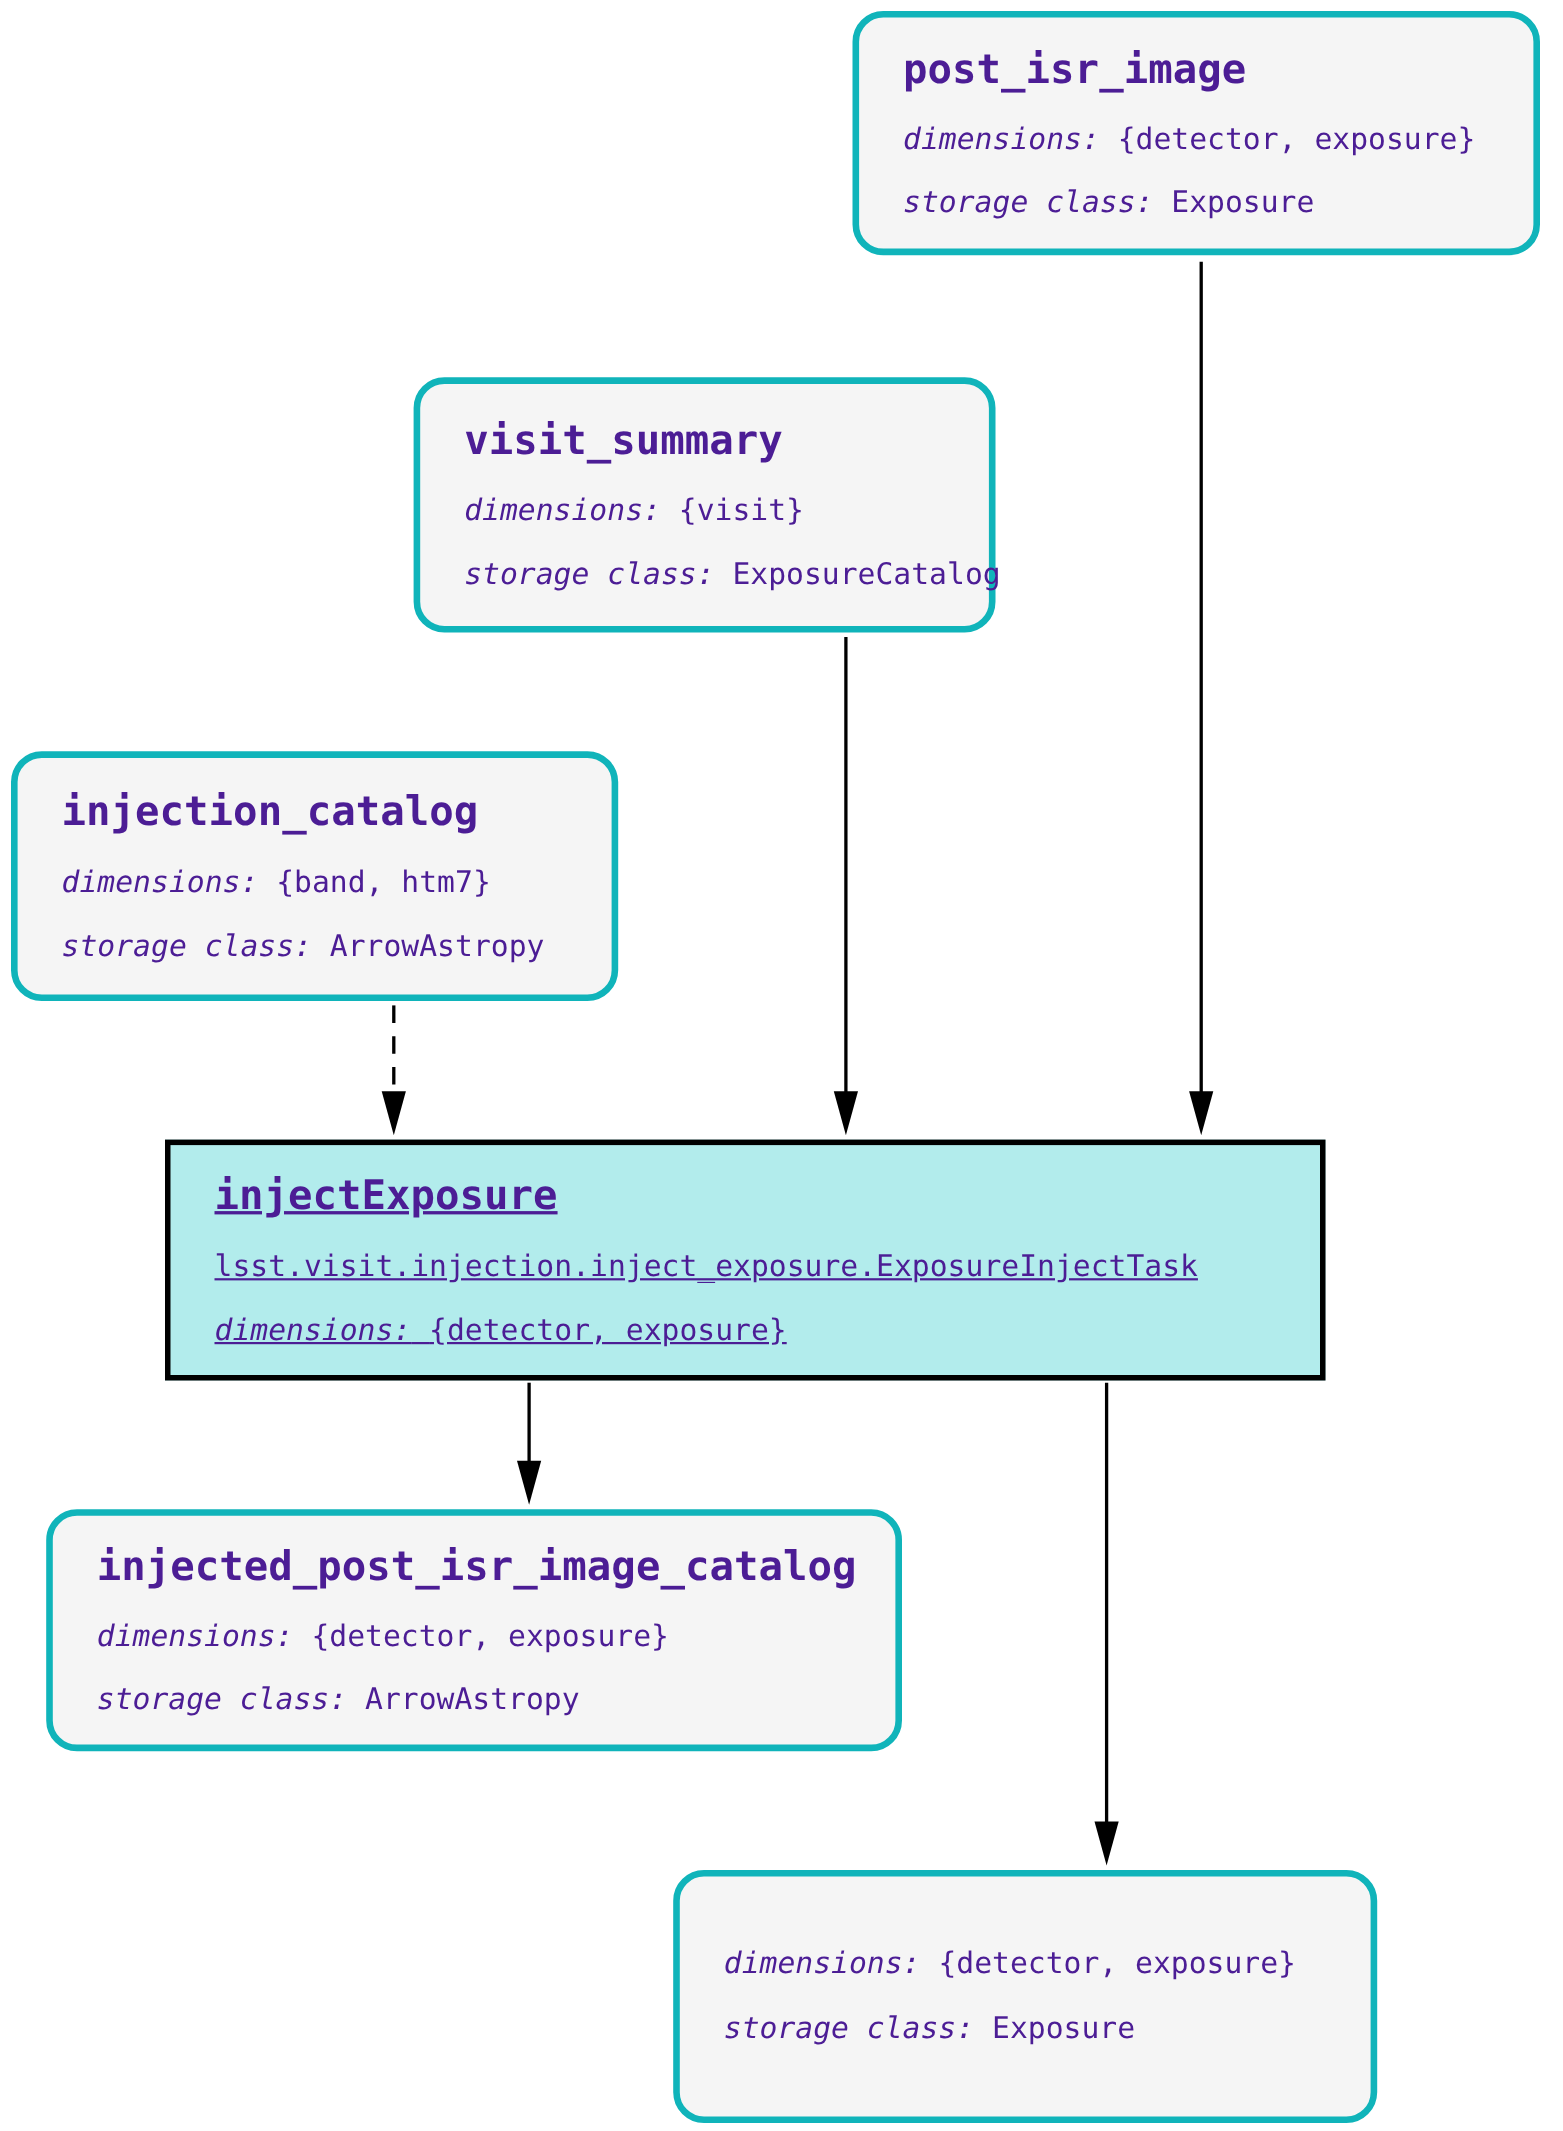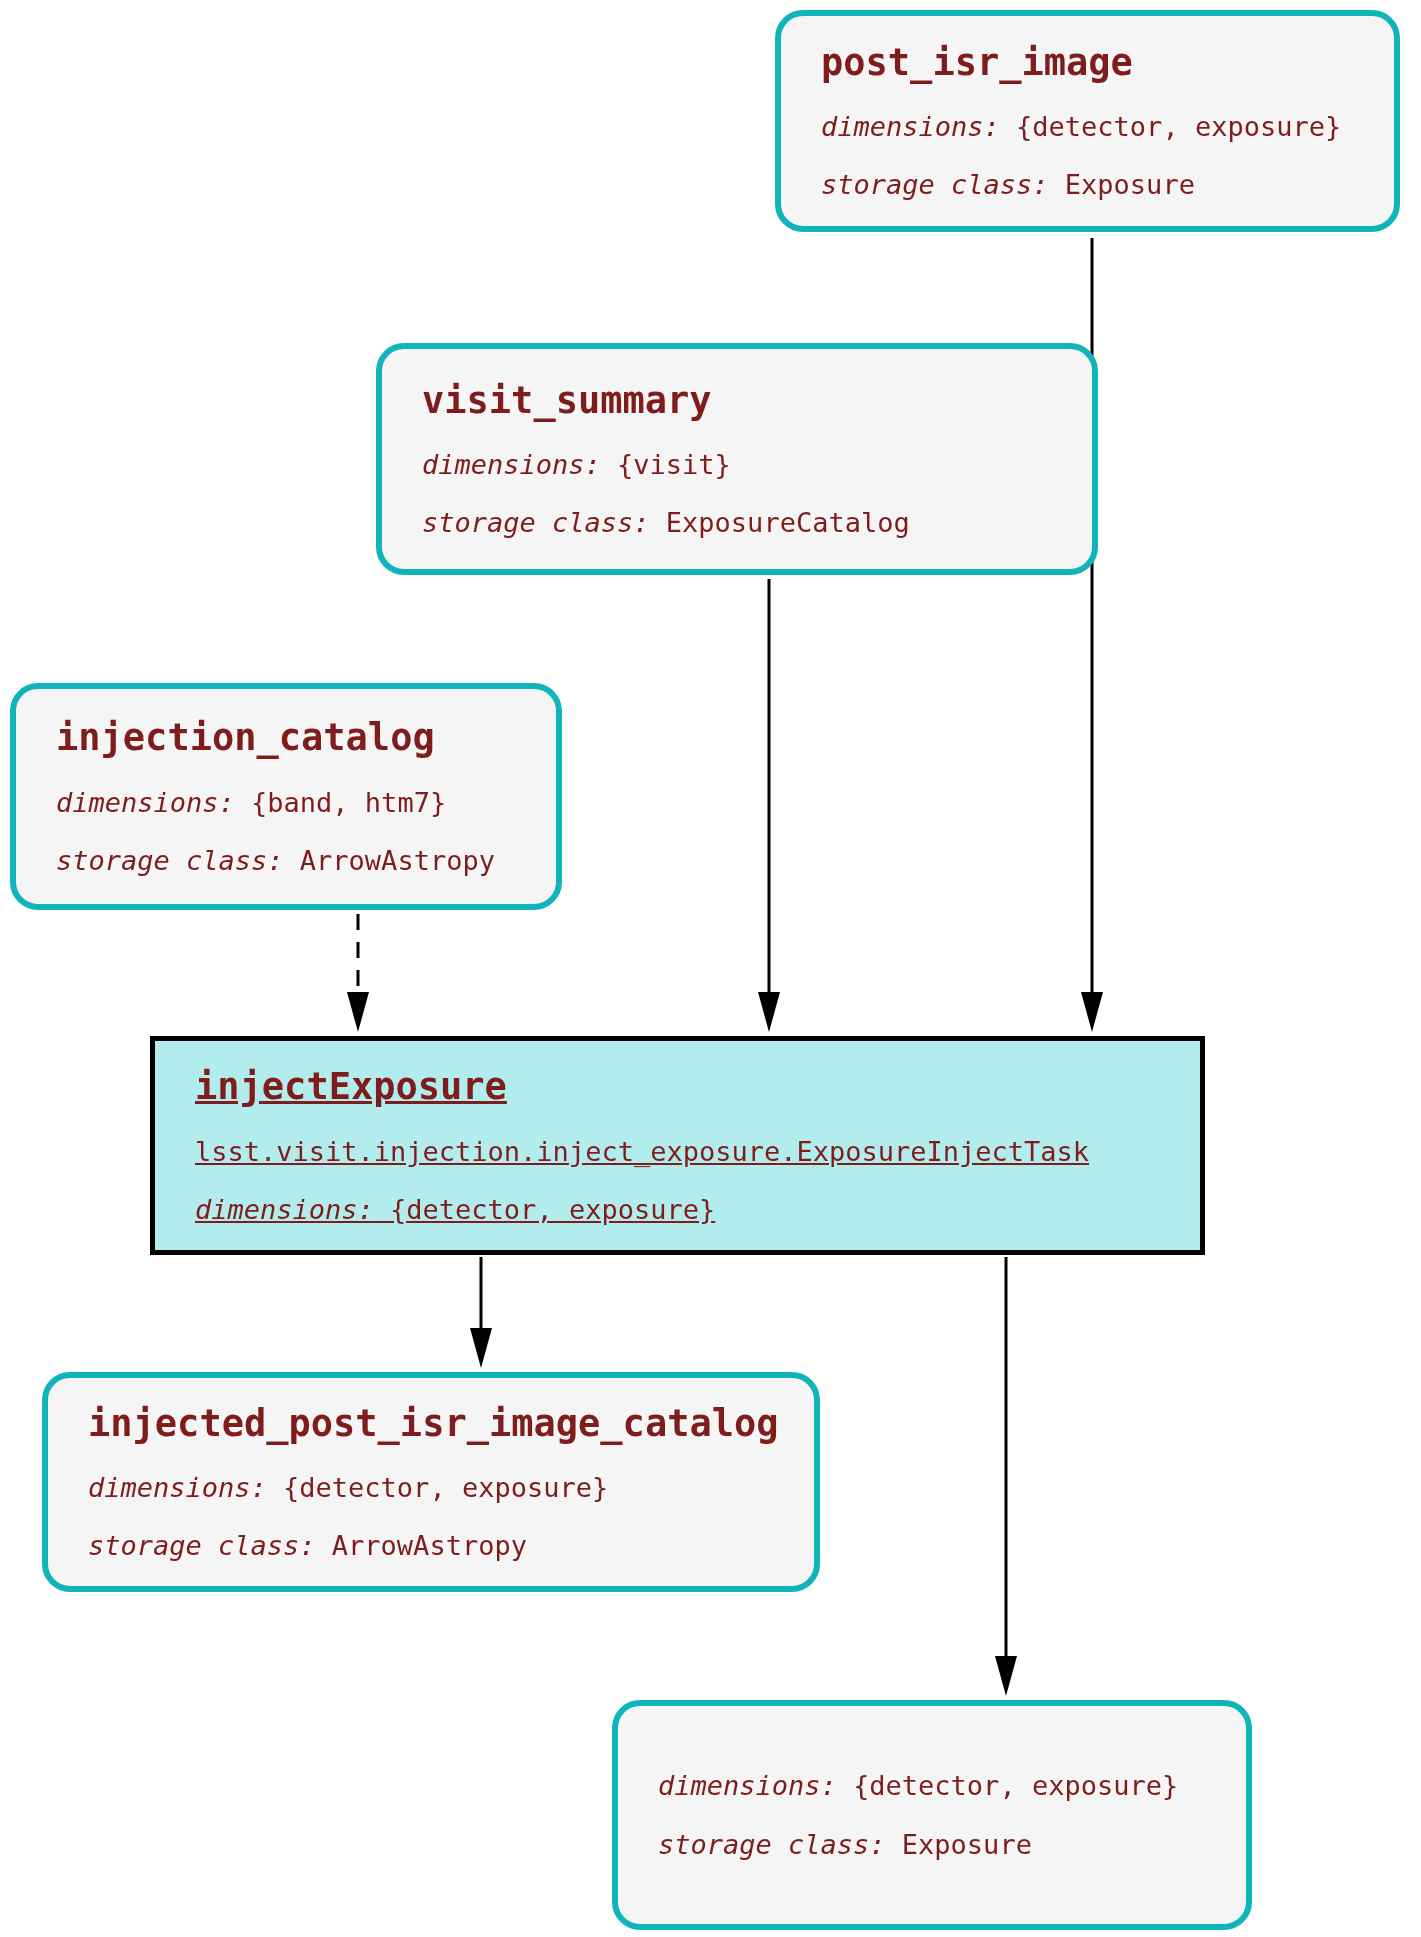--- a/index.html
+++ b/index.html
@@ -2,21 +2,21 @@
 <html><head>
 <meta charset="utf-8">
 <style>
   html, body { margin: 0; padding: 0; background: #ffffff; }
   .canvas {
     position: relative;
     width: 1421px;
     height: 1937px;
     background: #ffffff;
     font-family: "DejaVu Sans Mono", "Liberation Mono", monospace;
-    color: #7f1d1d;
+    color: #4c1d95;
     overflow: hidden;
   }
   .edges {
     position: absolute;
     left: 0; top: 0;
     width: 1421px; height: 1937px;
     pointer-events: none;
   }
   .node {
     position: absolute;
@@ -47,21 +47,21 @@
   .node-row {
     font-size: 27px;
     line-height: 1.15;
     white-space: nowrap;
   }
   .lbl { font-style: italic; }
   .val { font-style: normal; }
 
   
   #n-post-isr-image             { left: 775px;  top: 10px;   width: 625px;  height: 222px; }
-  #n-visit-summary              { left: 376px;  top: 343px;  width: 722px;  height: 232px; }
+  #n-visit-summary              { left: 376px;  top: 343px;  width: 529px;  height: 232px; }
   #n-injection-catalog          { left: 10px;   top: 683px;  width: 552px;  height: 227px; }
   #n-inject-exposure            { left: 150px;  top: 1036px; width: 1055px; height: 219px; }
   #n-injected-post-isr-image-catalog { left: 42px; top: 1372px; width: 778px; height: 220px; }
   #n-injected-post-isr-image    { left: 612px;  top: 1700px; width: 640px;  height: 230px; }
 </style>
 </head>
 <body>
 
 <div class="canvas">
 

